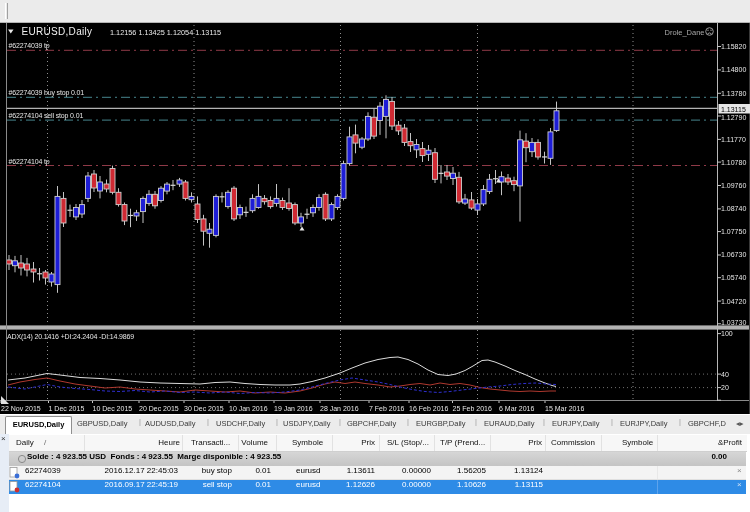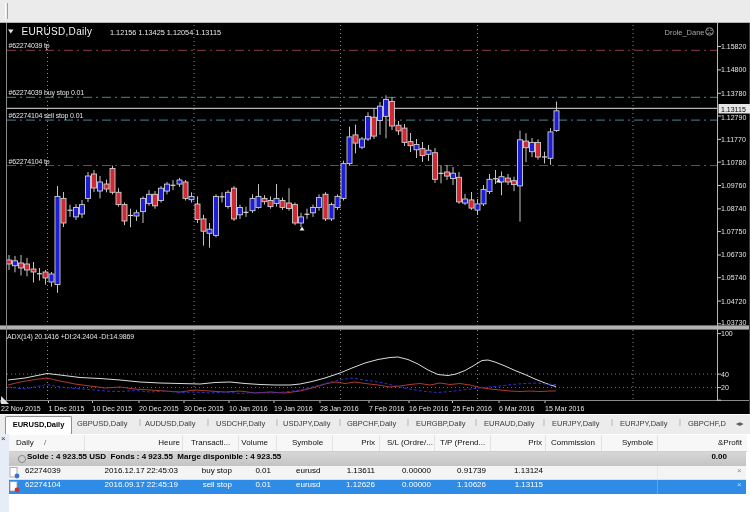--- a/index.html
+++ b/index.html
@@ -375,21 +375,21 @@
  <div class="ls"></div>
       <div class="hx">×</div>
  <div class="hdr">
   <span style="left:7px">Daily</span>
         <span style="left:35px;color:#666">/</span>
   <span style="left:122px;width:49px" class="ra">Heure</span>
   <span style="left:182px">Transacti...</span>
   <span style="left:228px;width:31px" class="ra">Volume</span>
   <span style="left:283px">Symbole</span>
   <span style="left:321px;width:45px" class="ra">Prix</span>
-  <span style="left:378px">S/L (Ordre/...</span>
+  <span style="left:378px">S/L (Stop/...</span>
   <span style="left:431px">T/P (Prend...</span>
   <span style="left:488px;width:45px" class="ra">Prix</span>
   <span style="left:542px">Commission</span>
   <span style="left:613px">Symbole</span>
   <span style="left:680px;width:53px" class="ra">&amp;Profit</span>
   <i style="position:absolute;left:75px;top:0;width:1px;height:100%;background:#e2e2e2"></i>
         <i style="position:absolute;left:173px;top:0;width:1px;height:100%;background:#e2e2e2"></i>
         <i style="position:absolute;left:229px;top:0;width:1px;height:100%;background:#e2e2e2"></i>
         <i style="position:absolute;left:267px;top:0;width:1px;height:100%;background:#e2e2e2"></i>
         <i style="position:absolute;left:323px;top:0;width:1px;height:100%;background:#e2e2e2"></i>
@@ -412,21 +412,21 @@
           <rect x="1" y="0.5" width="7" height="9.5" fill="#fff" stroke="#9a9a9a" stroke-width="0.8"></rect>
           <circle cx="8" cy="9" r="2.4" fill="#3b6fd6"></circle>
         </svg>
   <span class="c" style="left:16px">62274039</span>
   <span class="c ra" style="left:80px;width:89px">2016.12.17 22:45:03</span>
   <span class="c ra" style="left:180px;width:43px">buy stop</span>
   <span class="c ra" style="left:221px;width:41px">0.01</span>
   <span class="c" style="left:287px">eurusd</span>
   <span class="c ra" style="left:321px;width:45px">1.13611</span>
   <span class="c ra" style="left:377px;width:45px">0.00000</span>
-  <span class="c ra" style="left:432px;width:45px">0.91739</span>
+  <span class="c ra" style="left:432px;width:45px">1.56205</span>
   <span class="c ra" style="left:489px;width:45px">1.13124</span>
   <span class="c" style="left:728px;color:#888">×</span>
   <i style="position:absolute;left:648px;top:0;width:1px;height:100%;background:#e8e8e8"></i>
  </div>
  <div class="r2">
   <svg width="14" height="12" style="position:absolute;left:0px;top:1px">
           <rect x="1" y="0.5" width="7" height="9.5" fill="#fff" stroke="#9a9a9a" stroke-width="0.8"></rect>
           <circle cx="8" cy="9" r="2.4" fill="#cc3030"></circle>
         </svg>
   <span class="c" style="left:16px">62274104</span>

